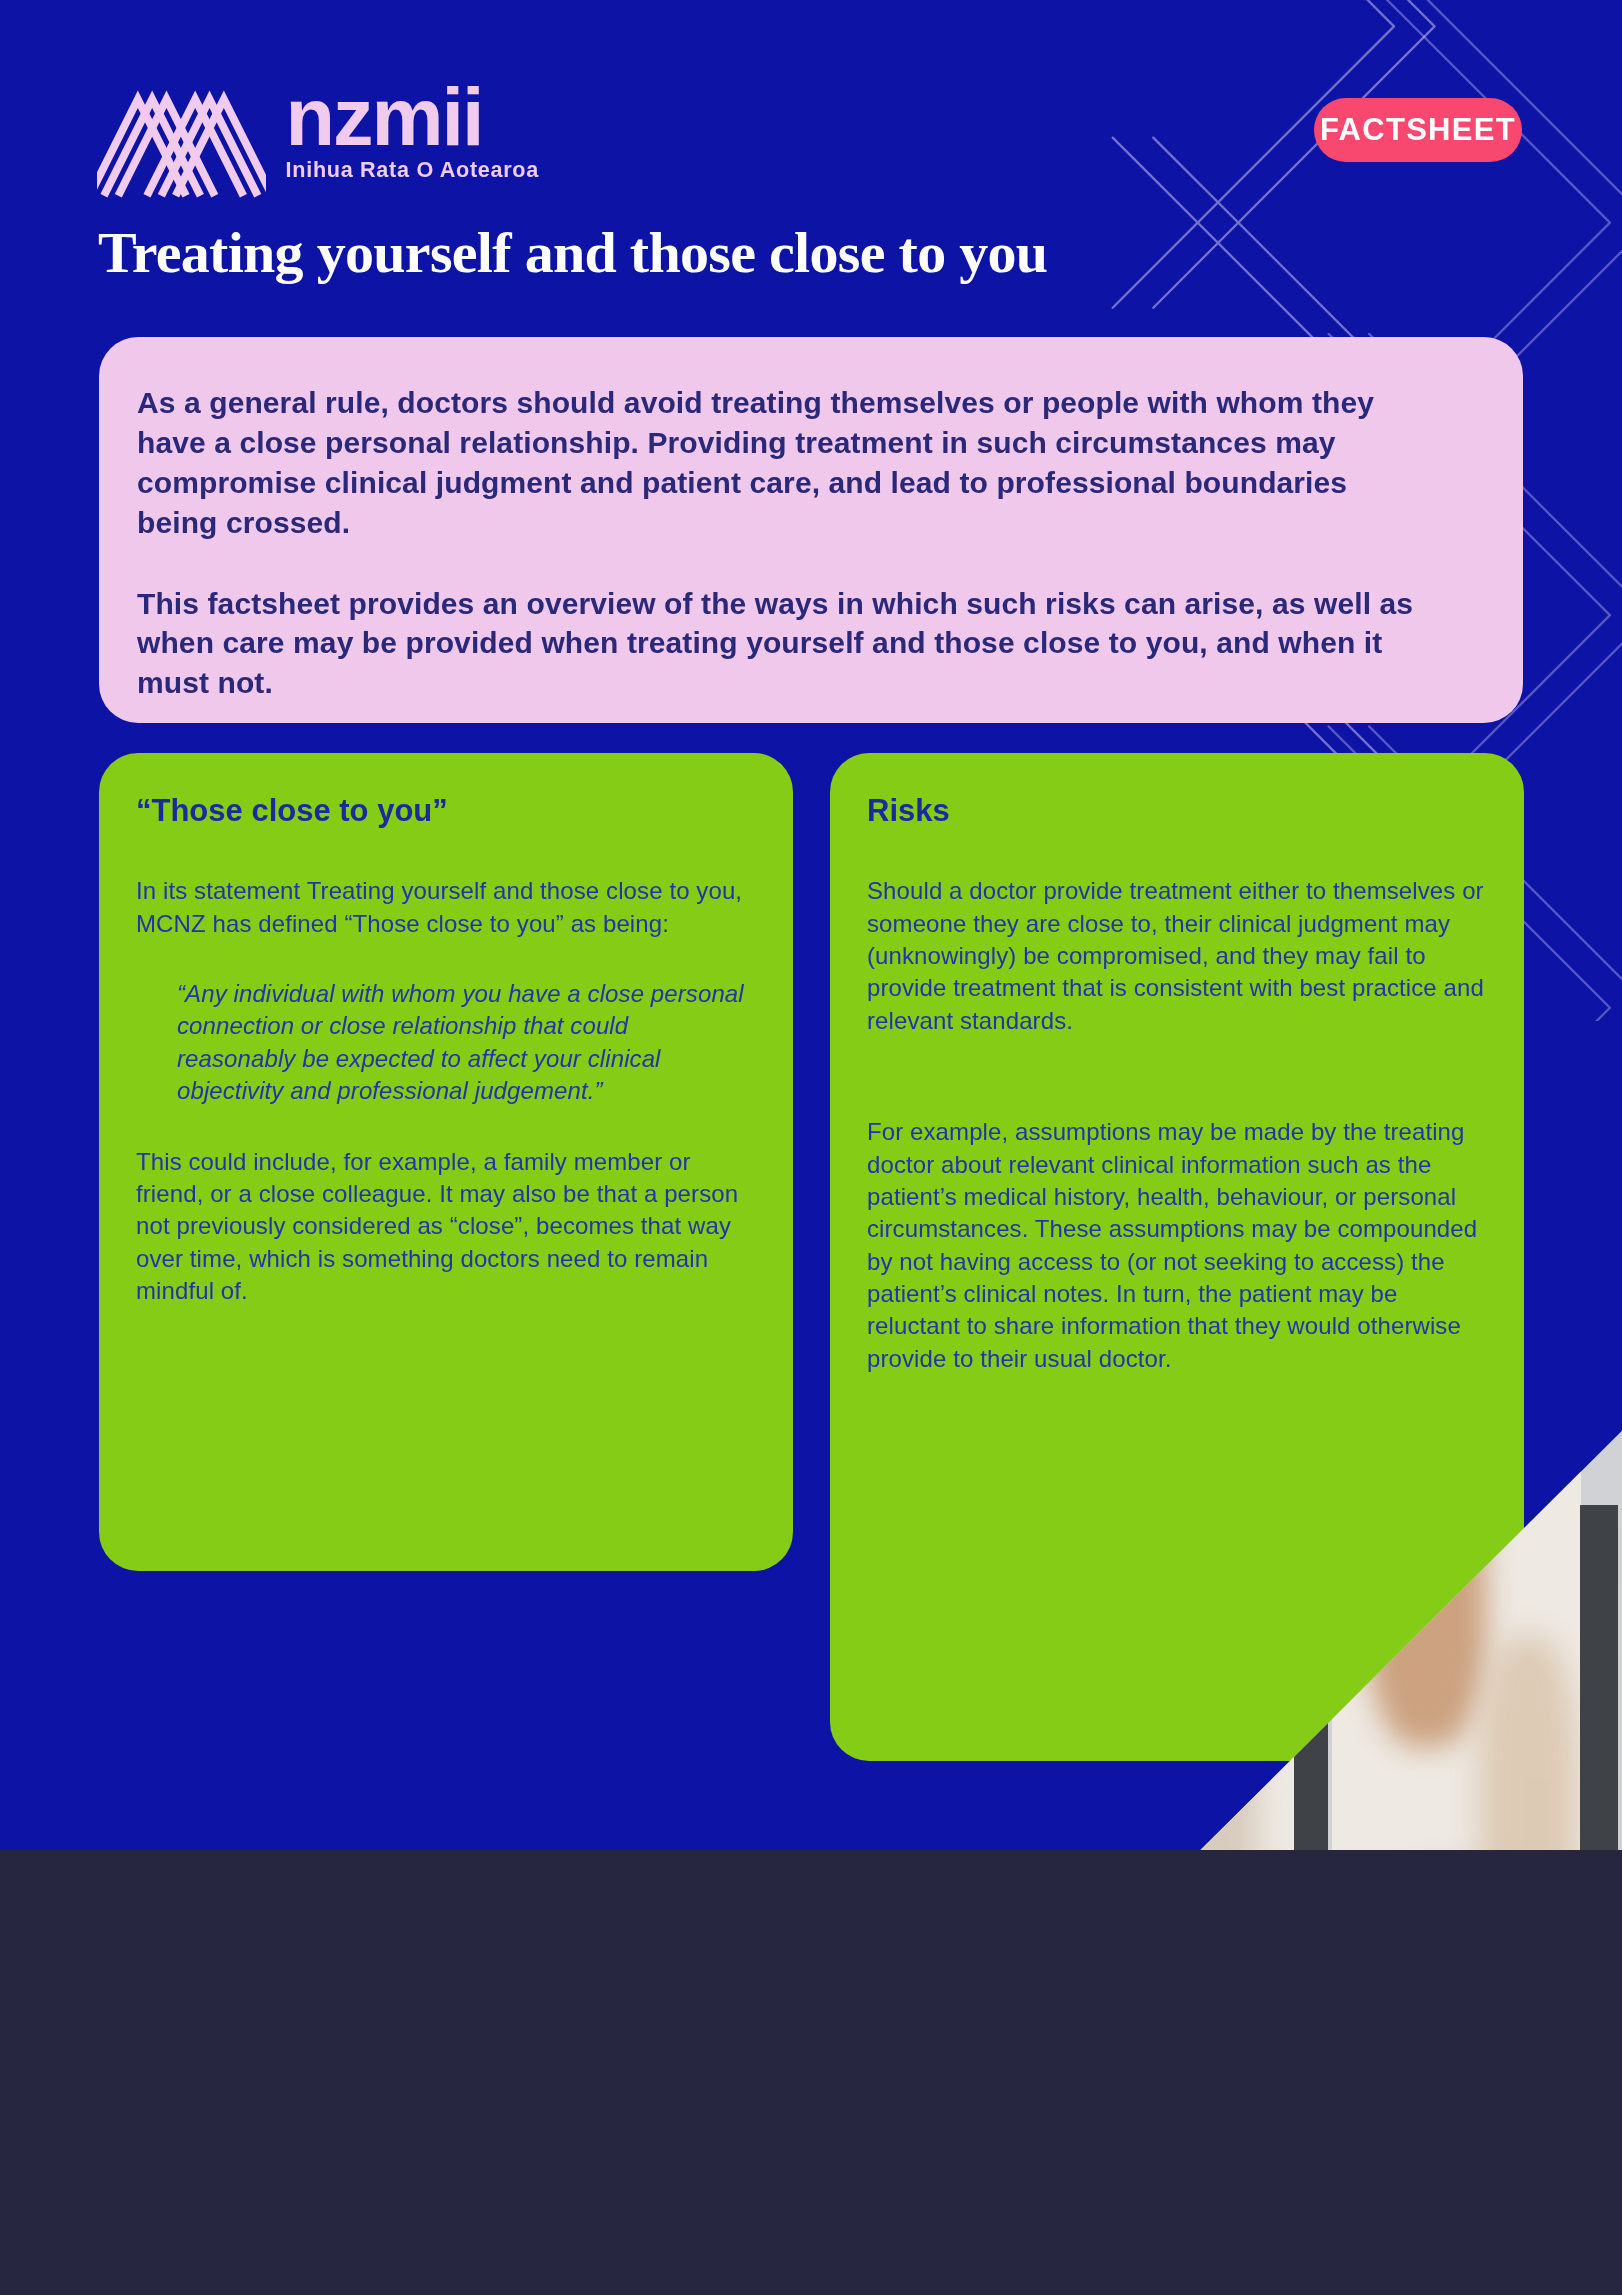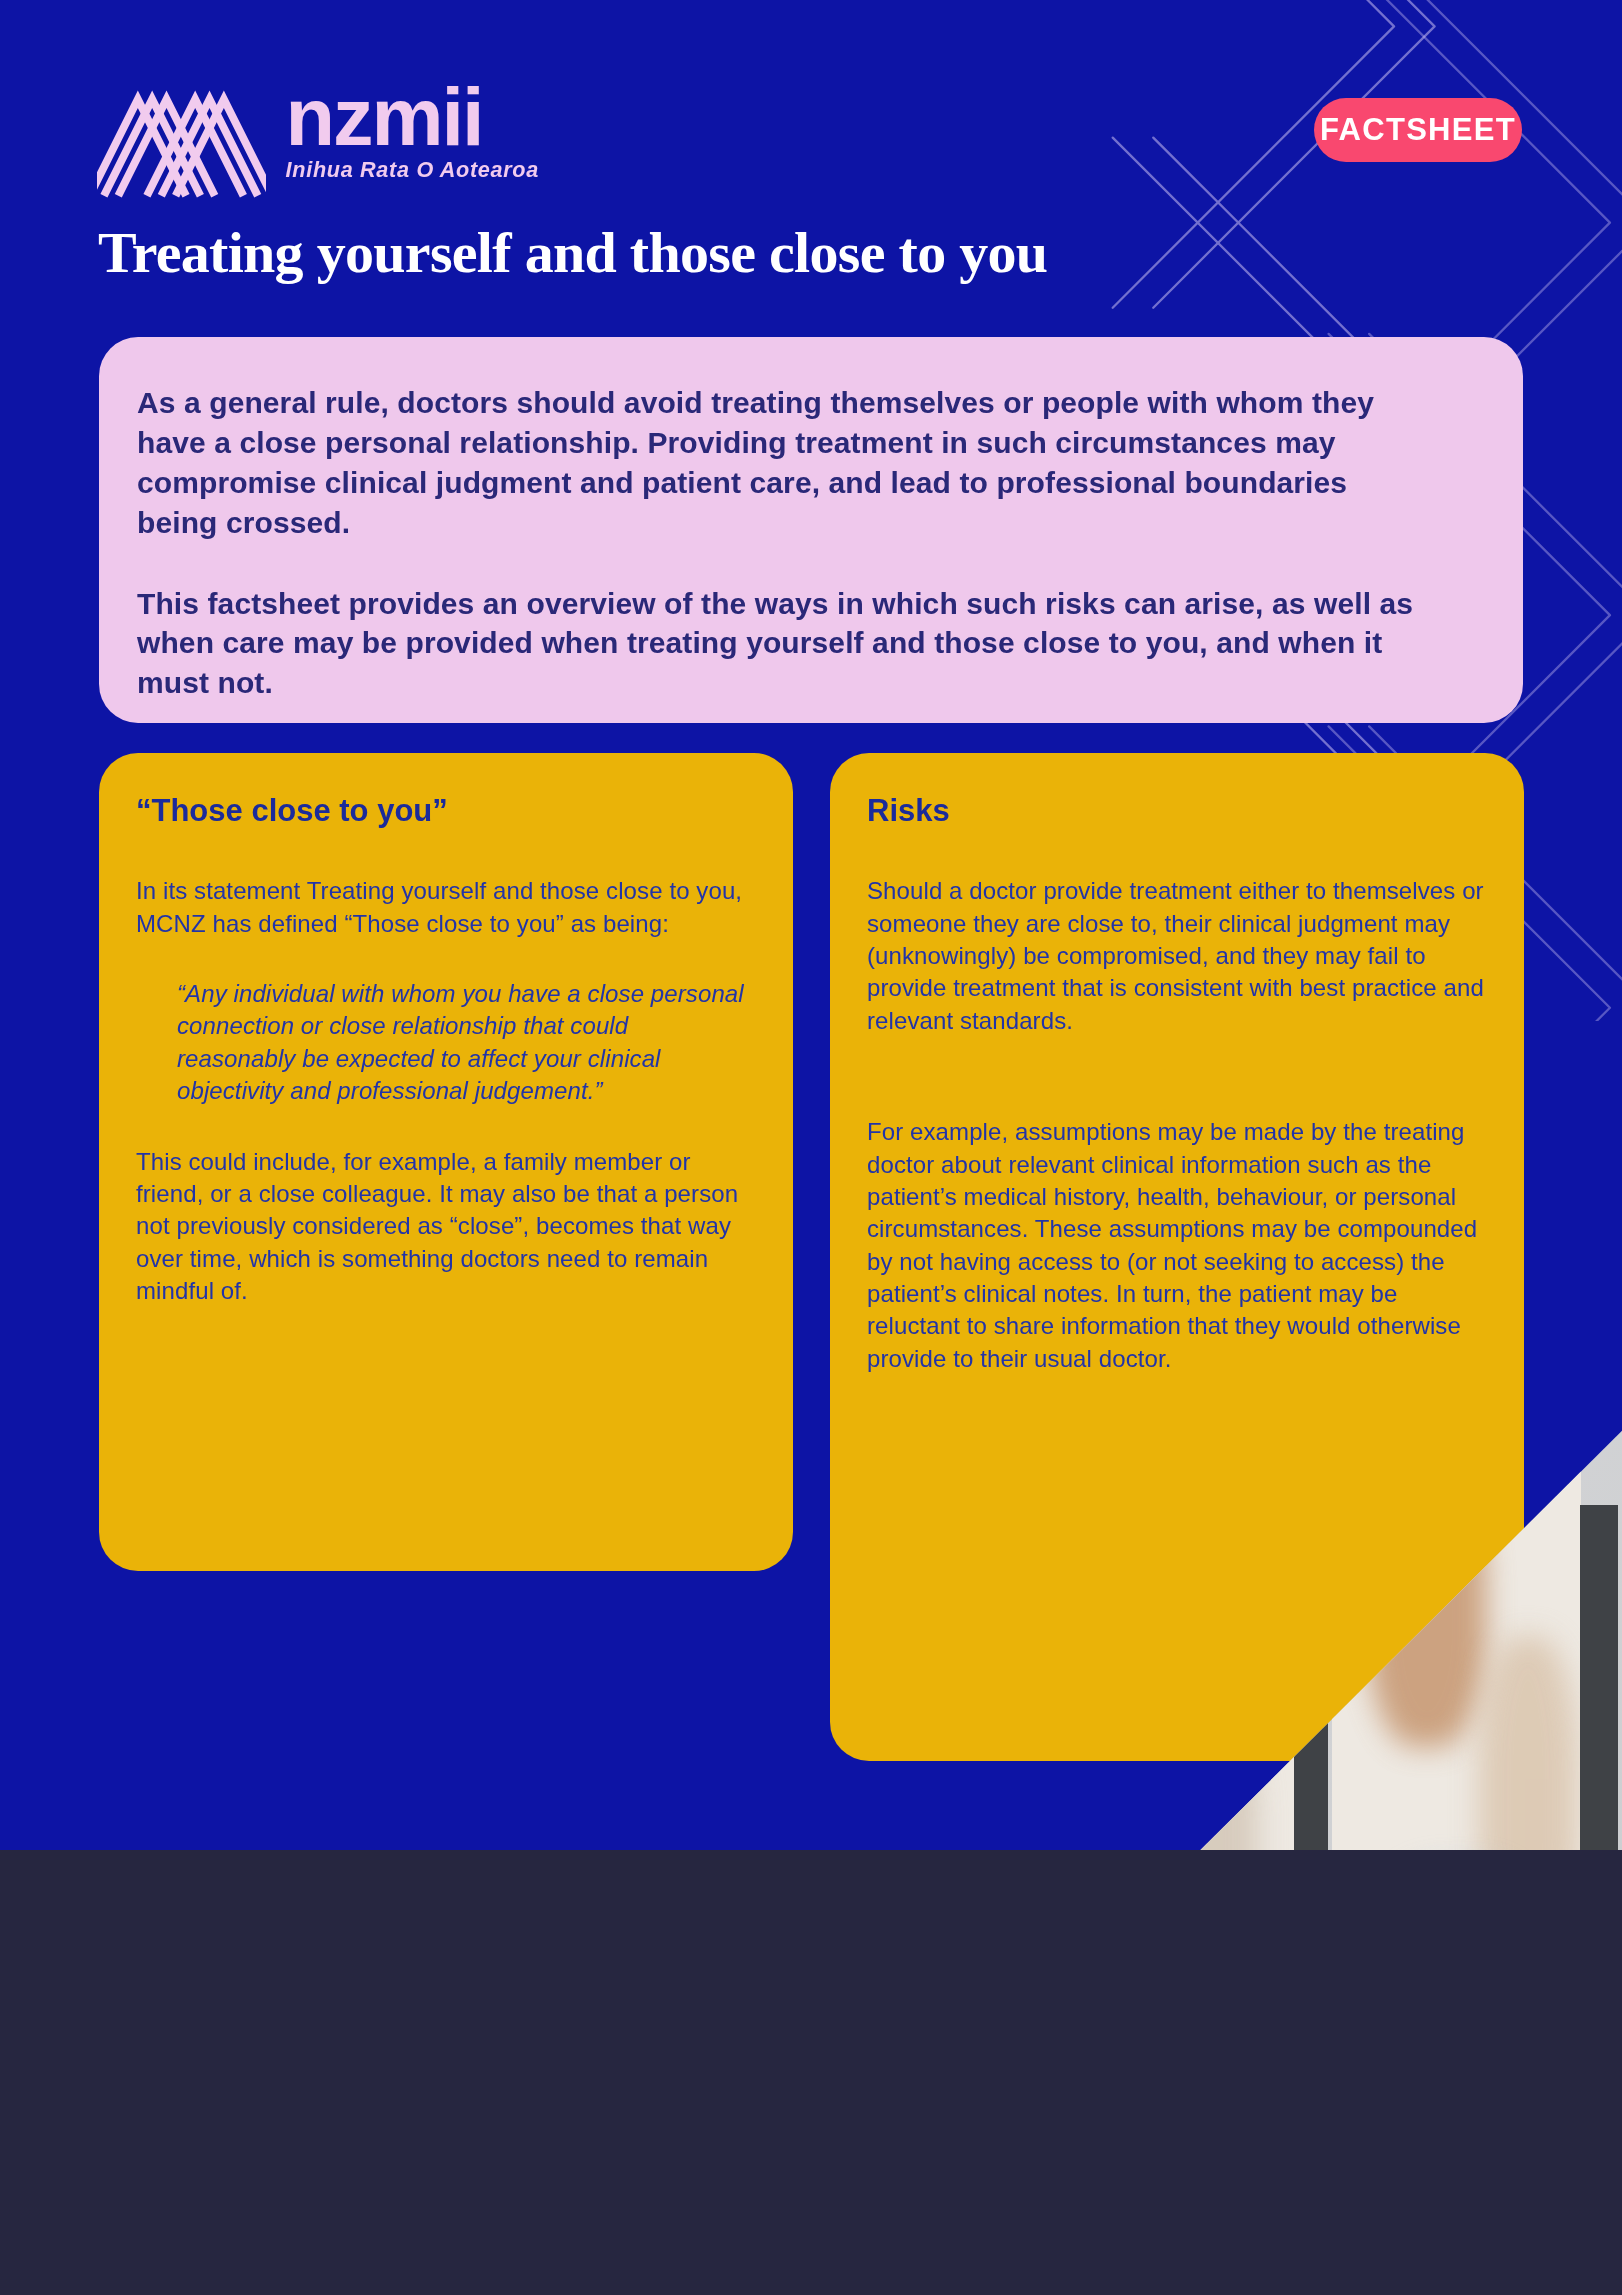--- a/index.html
+++ b/index.html
@@ -9,21 +9,21 @@
     font-family:"Liberation Sans", sans-serif;
   }
   
   .chev-pattern{position:absolute;right:0;top:0;z-index:0;}
   .chev-pattern path{fill:none;stroke:#C7BCF2;stroke-width:3.5;stroke-linejoin:round;stroke-linecap:round;}
   
   .logo{position:absolute;left:97px;top:85px;z-index:2;display:flex;align-items:flex-start;}
   .logo-mark{display:block;}
   .logo-textwrap{margin-left:19.6px;margin-top:-11.8px;}
   .logo-word{font-size:81px;font-weight:bold;color:#F1CBEE;letter-spacing:-2px;line-height:1.1;}
-  .logo-tagline{font-size:21.6px;font-weight:bold;color:#F1CBEE;letter-spacing:0.7px;margin-top:-5.2px;font-style:italic;}
+  .logo-tagline{font-size:21.6px;font-weight:bold;color:#F1CBEE;letter-spacing:0.7px;margin-top:-5.2px;}
   
   .badge{
     position:absolute;left:1314px;top:98px;width:208px;height:64px;z-index:3;
     background:#F9486F;border-radius:32px;color:#FFFFFF;
     font-size:31px;font-weight:bold;letter-spacing:1.3px;
     display:flex;align-items:center;justify-content:center;
   }
   
   .title{
     position:absolute;left:98px;top:221px;width:1243px;z-index:2;margin:0;
@@ -35,21 +35,21 @@
     position:absolute;left:99px;top:337px;width:1424px;height:386px;z-index:2;
     background:#EFC8EC;border-radius:39px;box-sizing:border-box;
     padding:46px 98px 0 38px;
   }
   .intro p{
     margin:0 0 41px 0;color:#2A2878;font-weight:bold;
     font-size:30px;line-height:1.33;letter-spacing:0.1px;
   }
   
   .card{
-    position:absolute;top:753px;width:694px;background:#eab308;z-index:1;
+    position:absolute;top:753px;width:694px;background:#84cc16;z-index:1;
     border-radius:39px;box-sizing:border-box;padding:39px 37px 0 37px;
   }
   .card-left{left:99px;height:818px;}
   .card-right{left:830px;height:1008px;}
   .card h2{margin:0 0 46px 0;font-size:31px;font-weight:bold;color:#1B2B9B;line-height:1.2;}
   .card p{margin:10px 0 38px 0;font-size:24px;line-height:1.35;color:#2234A8;letter-spacing:0.1px;}
   .card p.quote{font-style:italic;margin-left:41px;margin-right:6.5px;margin-bottom:38px;color:#2234A8;}
   .card p.gap-top{margin-top:79px;}
   
   .photo{

